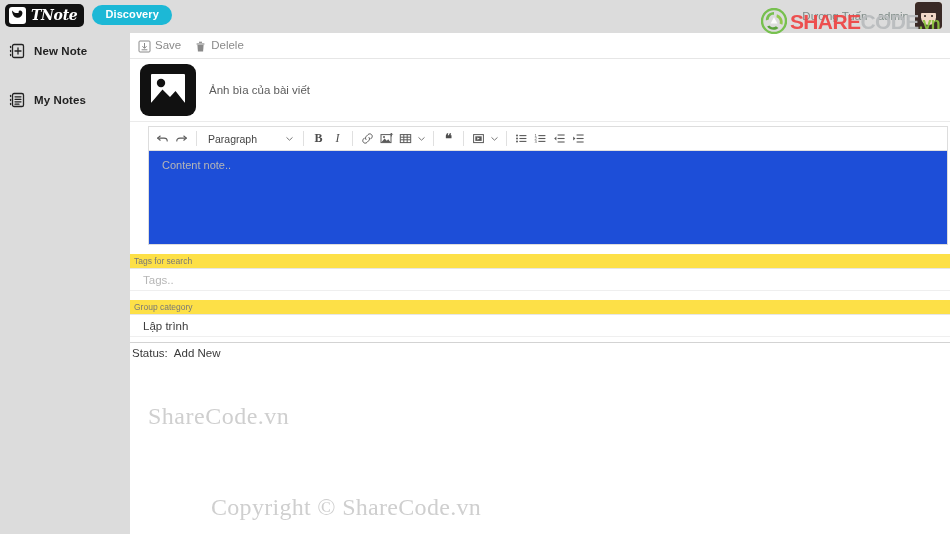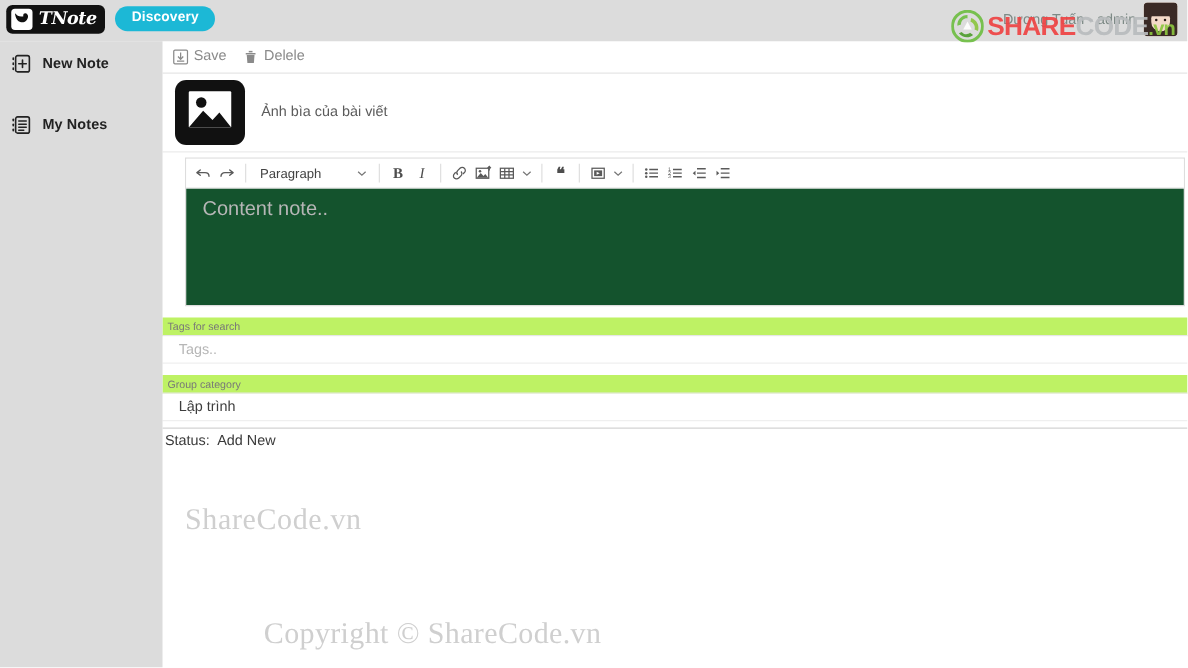--- a/index.html
+++ b/index.html
@@ -282,31 +282,31 @@
     width: 9px; height: 9px;
     display: flex; align-items: center; justify-content: center;
     cursor: pointer; flex:none; color:#777;
   }
   .tb-bold { font-weight: bold; font-size: 12px; font-family: "Liberation Serif", serif;}
   .tb-ital { font-style: italic; font-size: 12px; font-family: "Liberation Serif", serif;}
   .tb-quote { font-size: 13px; font-weight: bold; line-height: 1; color:#4d4d4d;}
   .editor-body {
     height: 85px;
     padding: 8px 0 0 13px;
-    font-size: 16px;
+    font-size: 11px;
     color: #b6b6b6;
-    background: #14532d;
+    background: #1d4ed8;
   }
 
   
   .field-block { margin-top: 9px; }
   .field-label {
     font-size: 8.5px;
     color: #787878;
-    background: #bef264;
+    background: #fde047;
     padding: 2px 0 2px 4px;
     border-bottom: 1px solid #e6e6e6;
     line-height: 1.2;
   }
   .field-value {
     height: 21px;
     display: flex;
     align-items: center;
     padding-left: 13px;
     font-size: 11.5px;

